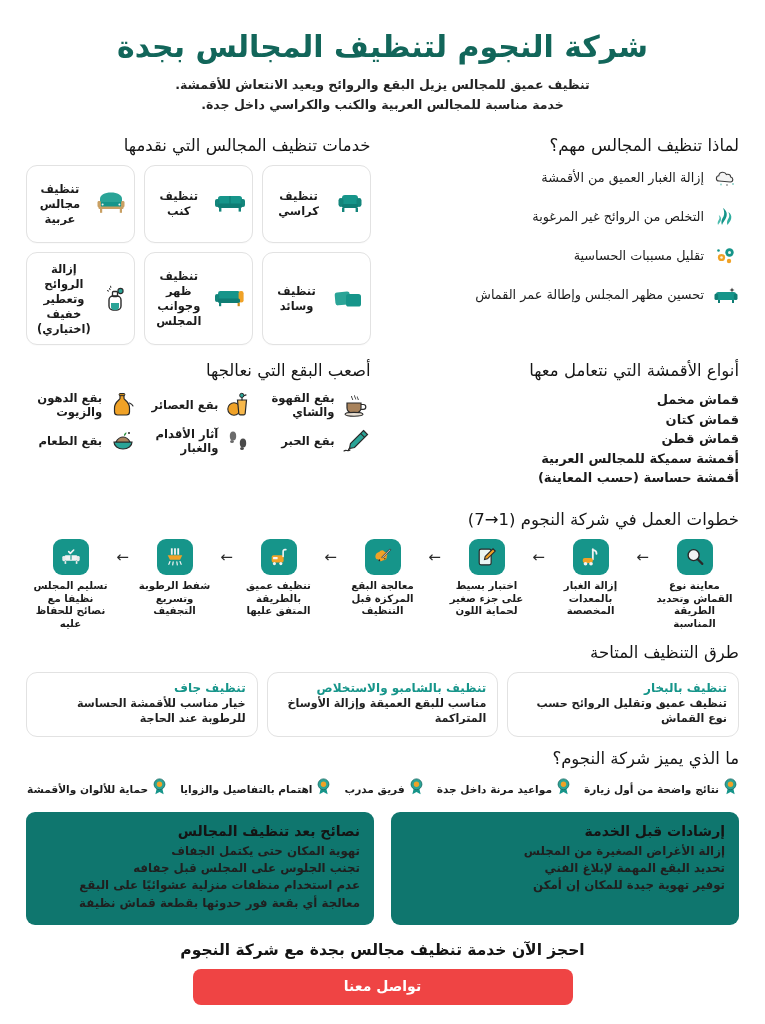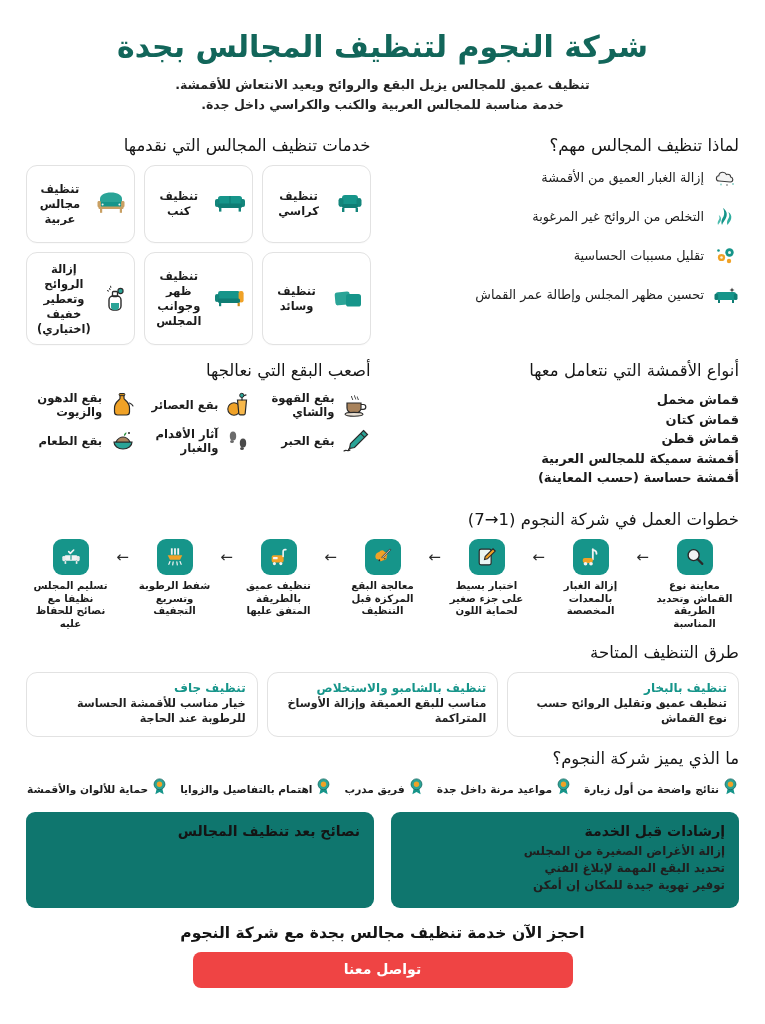--- a/index.html
+++ b/index.html
@@ -552,20 +552,26 @@
       <h3>إرشادات قبل الخدمة</h3>
       <ul>
         <li>إزالة الأغراض الصغيرة من المجلس</li>
         <li>تحديد البقع المهمة لإبلاغ الفني</li>
         <li>توفير تهوية جيدة للمكان إن أمكن</li>
       </ul>
     </div>
 
     <div class="panel">
       <h3>نصائح بعد تنظيف المجالس</h3>
+      <ul>
+        <li>تهوية المكان حتى يكتمل الجفاف</li>
+        <li>تجنب الجلوس على المجلس قبل جفافه</li>
+        <li>عدم استخدام منظفات منزلية عشوائيًا على البقع</li>
+        <li>معالجة أي بقعة فور حدوثها بقطعة قماش نظيفة</li>
+      </ul>
     </div>
 
   </div>
 
   <div class="cta">
     <h3>احجز الآن خدمة تنظيف مجالس بجدة مع شركة النجوم</h3>
     <button class="cta-btn">تواصل معنا</button>
   </div>
 
 </div>

